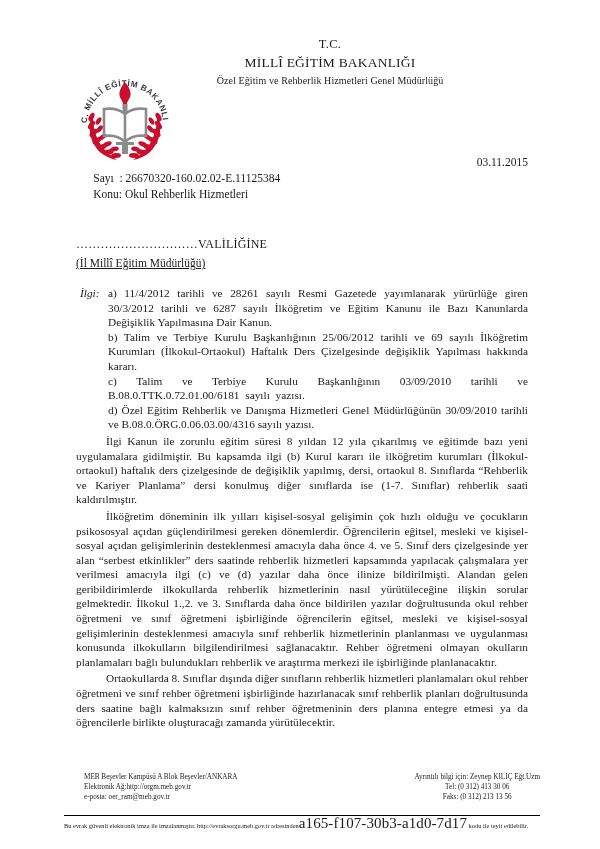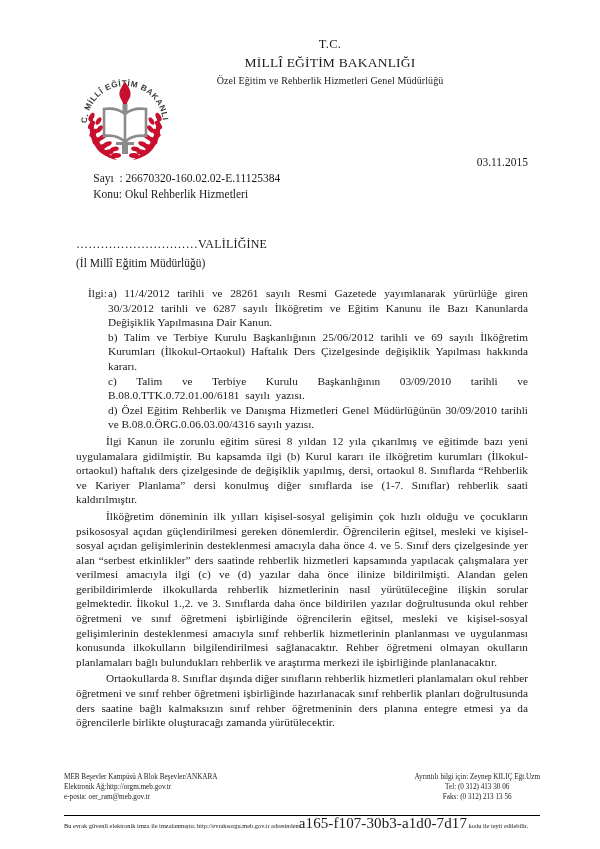--- a/index.html
+++ b/index.html
@@ -88,39 +88,41 @@
     text-align: left;
     font-size: 12px;
     line-height: 17px;
   }
   .addressee .dots-line {
     letter-spacing: 0.2px;
   }
   .addressee .sub {
     font-size: 11.5px;
     margin-top: 2px;
+    text-decoration: underline;
   }
 
   
   .body-block {
     position: absolute;
     left: 76px;
     top: 286px;
     width: 452px;
     font-size: 11.3px;
     line-height: 14.6px;
   }
   .ilgi-wrap {
     position: relative;
   }
   .ilgi-label {
     position: absolute;
-    left: 12px;
+    left: 4px;
     top: 0;
     font-size: 11.3px;
+    font-style: italic;
   }
   .ilgi-items {
     margin-left: 32px;
   }
   .ilgi-item {
     text-align: justify;
     text-justify: inter-word;
     margin-bottom: 0px;
   }
   .ilgi-item.spaced {
@@ -136,21 +138,21 @@
   
   .footer {
     position: absolute;
     left: 0;
     top: 772px;
     width: 600px;
     height: 77px;
   }
   .footer-left {
     position: absolute;
-    left: 64px;
+    left: 84px;
     top: 0;
     font-size: 7.2px;
     line-height: 10px;
     color: #1a1a1a;
   }
   .footer-right {
     position: absolute;
     right: 60px;
     top: 0;
     font-size: 7.2px;

